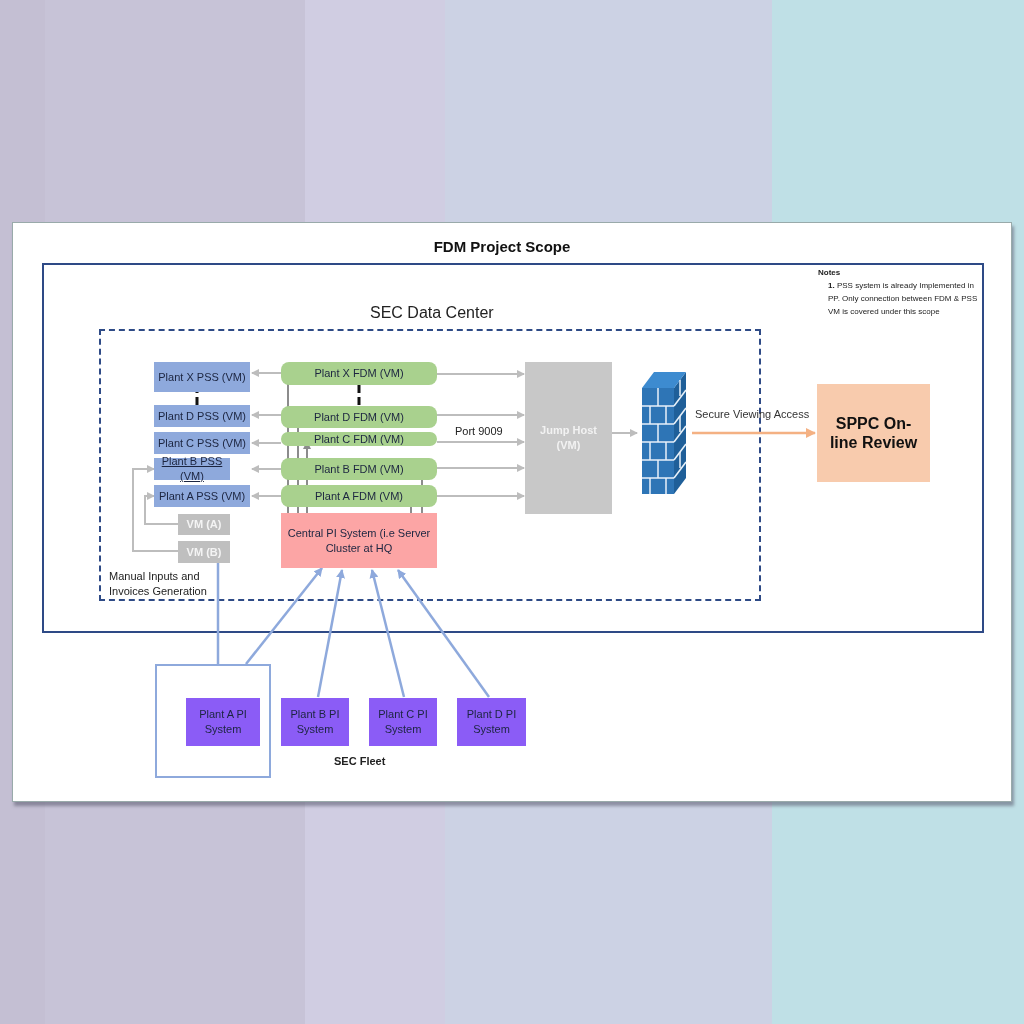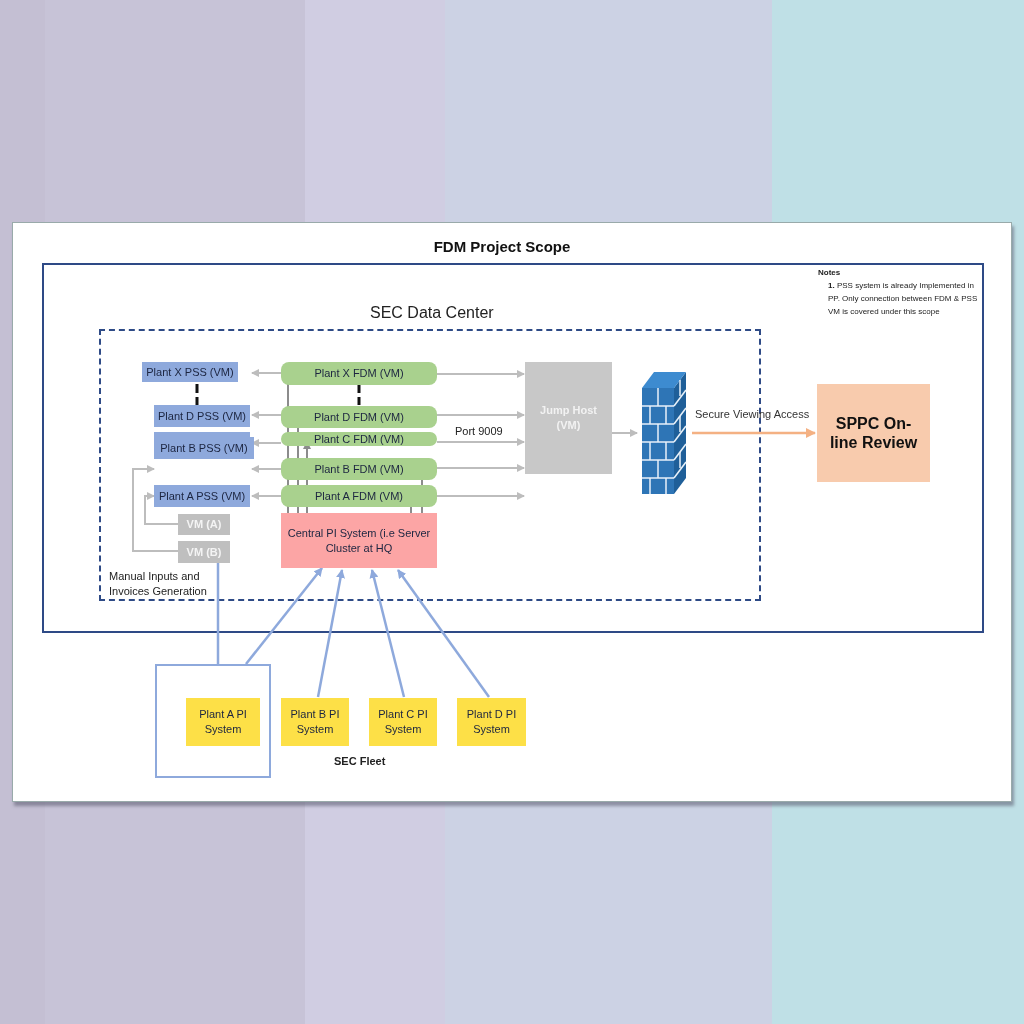--- a/index.html
+++ b/index.html
@@ -46,21 +46,21 @@
     position:absolute; display:flex; align-items:center; justify-content:center;
     text-align:center; font-size:11px; color:#1c2540; box-sizing:border-box;
     line-height:15px;
   }
   .pss { background:#8ea9dc; }
   .fdm { background:#a9d18e;border-radius:8px; }
   .vm { background:#bfbfbf; color:#f4f4f4; font-weight:bold; }
   .central { background:#fca5a5; }
   .jump { background:#c8c8c8; color:#f2f2f2; font-weight:bold; font-size:11px; }
   .sppc { background:#f8cbad; font-weight:bold; font-size:16px; color:#111; line-height:19px; }
-  .plant { background:#fde047; }
+  .plant { background:#8b5cf6; }
 
   .lbl { position:absolute; font-size:11px; color:#222; }
   .plantA-frame {
     left:155px; top:664px; width:116px; height:114px;
     border:2px solid #8ea9dc; box-sizing:border-box;
   }
   svg.lines { position:absolute; left:0; top:0; }
 </style>
 </head>
 <body>
@@ -142,42 +142,42 @@
     <line x1="218" y1="563" x2="218" y2="664"></line>
     <line x1="246" y1="664" x2="322" y2="568" marker-end="url(#ab)"></line>
     <line x1="318" y1="697" x2="342" y2="570" marker-end="url(#ab)"></line>
     <line x1="404" y1="697" x2="372" y2="570" marker-end="url(#ab)"></line>
     <line x1="489" y1="697" x2="398" y2="570" marker-end="url(#ab)"></line>
   </g>
 
   <line x1="692" y1="433" x2="815" y2="433" stroke="#f4b183" stroke-width="2.5" marker-end="url(#ap)"></line>
 </svg>
 
-<div class="box pss" style="left:142px;top:362px;width:96px;height:20px;">Plant X PSS (VM)</div>
+<div class="box pss" style="left:154px;top:362px;width:96px;height:30px;">Plant X PSS (VM)</div>
 <div class="box pss" style="left:154px;top:405px;width:96px;height:22px;">Plant D PSS (VM)</div>
 <div class="box pss" style="left:154px;top:432px;width:96px;height:22px;text-align:center;">Plant C PSS (VM)</div>
-<div class="box pss" style="left:154px;top:437px;width:100px;height:22px;">Plant B PSS (VM)</div>
+<div class="box pss" style="left:154px;top:458px;width:76px;height:22px;text-decoration:underline;">Plant B PSS (VM)</div>
 <div class="box pss" style="left:154px;top:485px;width:96px;height:22px;">Plant A PSS (VM)</div>
 
 <div class="box fdm" style="left:281px;top:362px;width:156px;height:23px;">Plant X FDM (VM)</div>
 <div class="box fdm" style="left:281px;top:406px;width:156px;height:22px;">Plant D FDM (VM)</div>
 <div class="box fdm" style="left:281px;top:432px;width:156px;height:14px;">Plant C FDM (VM)</div>
 <div class="box fdm" style="left:281px;top:458px;width:156px;height:22px;">Plant B FDM (VM)</div>
 <div class="box fdm" style="left:281px;top:485px;width:156px;height:22px;">Plant A FDM (VM)</div>
 
 <div class="box vm" style="left:178px;top:514px;width:52px;height:21px;">VM (A)</div>
 <div class="box vm" style="left:178px;top:541px;width:52px;height:22px;">VM (B)</div>
 
 <div class="lbl" style="left:109px;top:569px;width:110px;line-height:15px;">Manual Inputs and Invoices Generation</div>
 
 <div class="box central" style="left:281px;top:513px;width:156px;height:55px;padding:0 6px;">Central PI System (i.e Server Cluster at HQ</div>
 
 <div class="lbl" style="left:455px;top:425px;">Port 9009</div>
 
-<div class="box jump" style="left:525px;top:362px;width:87px;height:112px;padding:0 8px;">Jump Host (VM)</div>
+<div class="box jump" style="left:525px;top:362px;width:87px;height:152px;padding:0 8px;">Jump Host (VM)</div>
 
 <svg class="abs" style="left:640px;top:368px;" width="50" height="128" viewBox="0 0 50 128">
   <polygon points="2,20 34,20 34,126 2,126" fill="#2e75b6"></polygon>
   <polygon points="34,20 46,4 46,110 34,126" fill="#1f5f99"></polygon>
   <polygon points="2,20 14,4 46,4 34,20" fill="#3d8bd0"></polygon>
   <g stroke="#e8f1fa" stroke-width="1.5">
     <line x1="2" y1="38" x2="34" y2="38"></line>
       <line x1="2" y1="56" x2="34" y2="56"></line>
     <line x1="2" y1="74" x2="34" y2="74"></line>
       <line x1="2" y1="92" x2="34" y2="92"></line>

